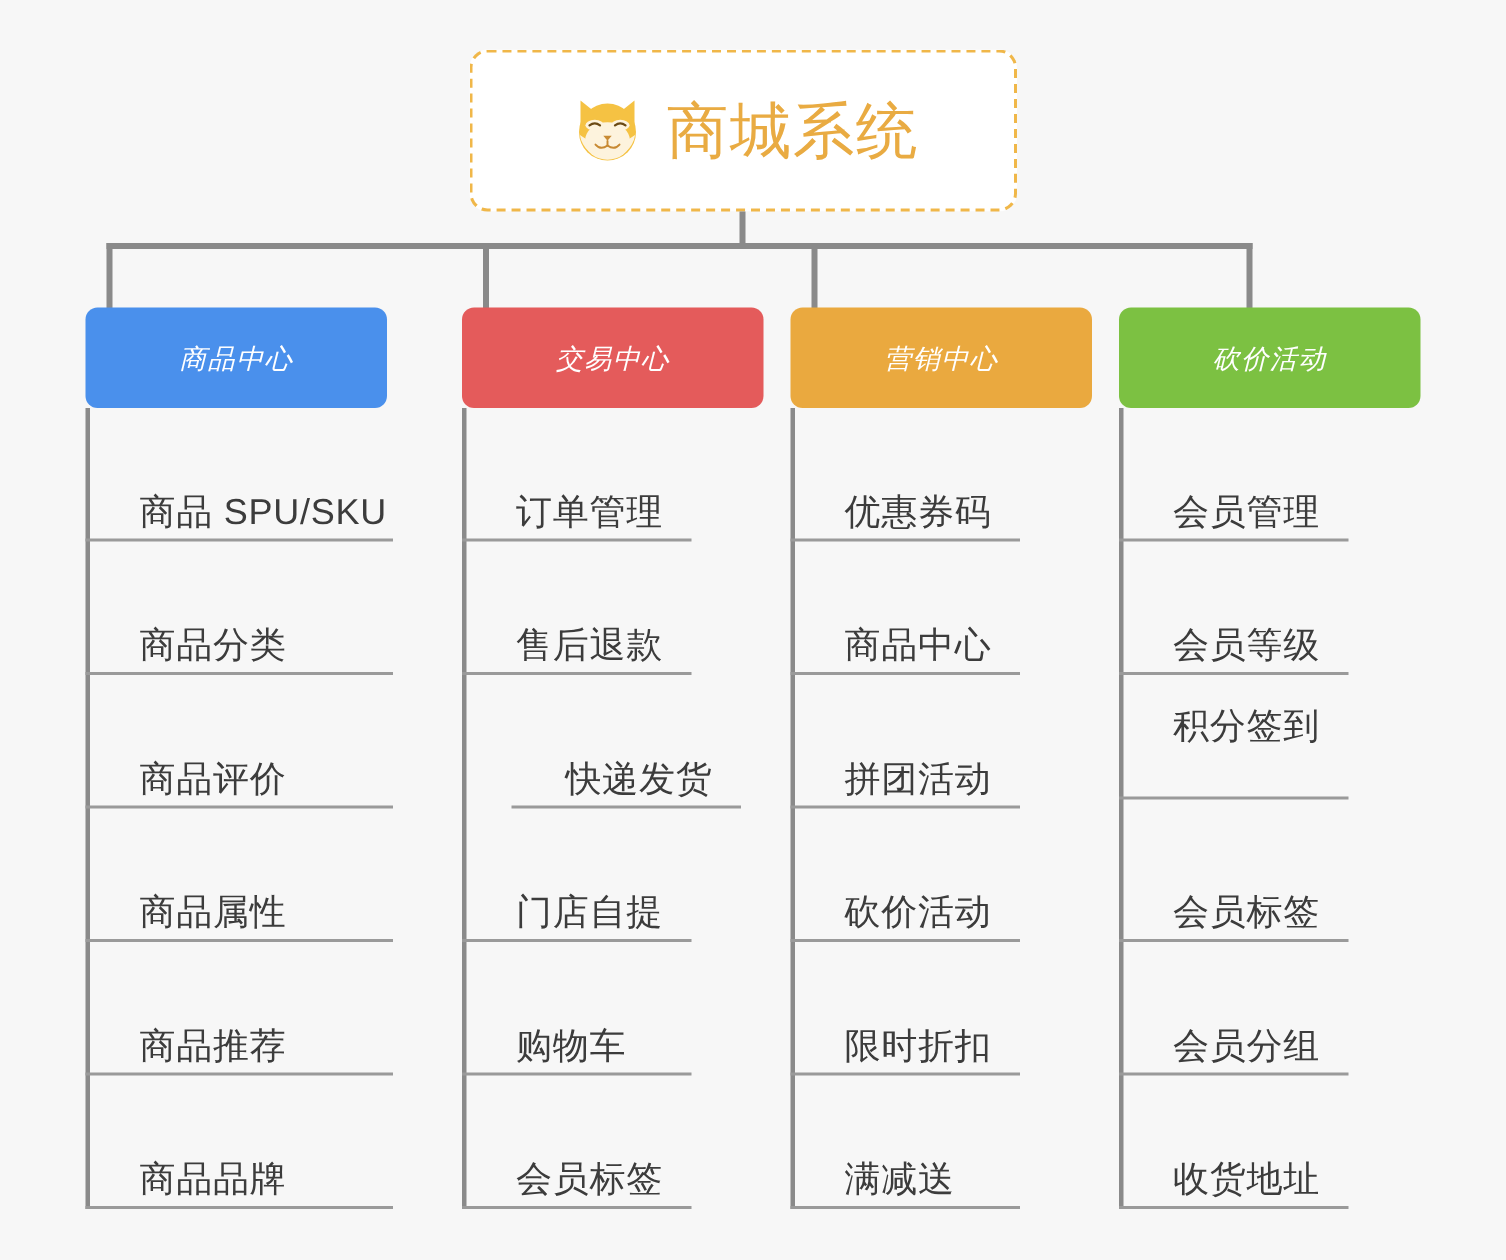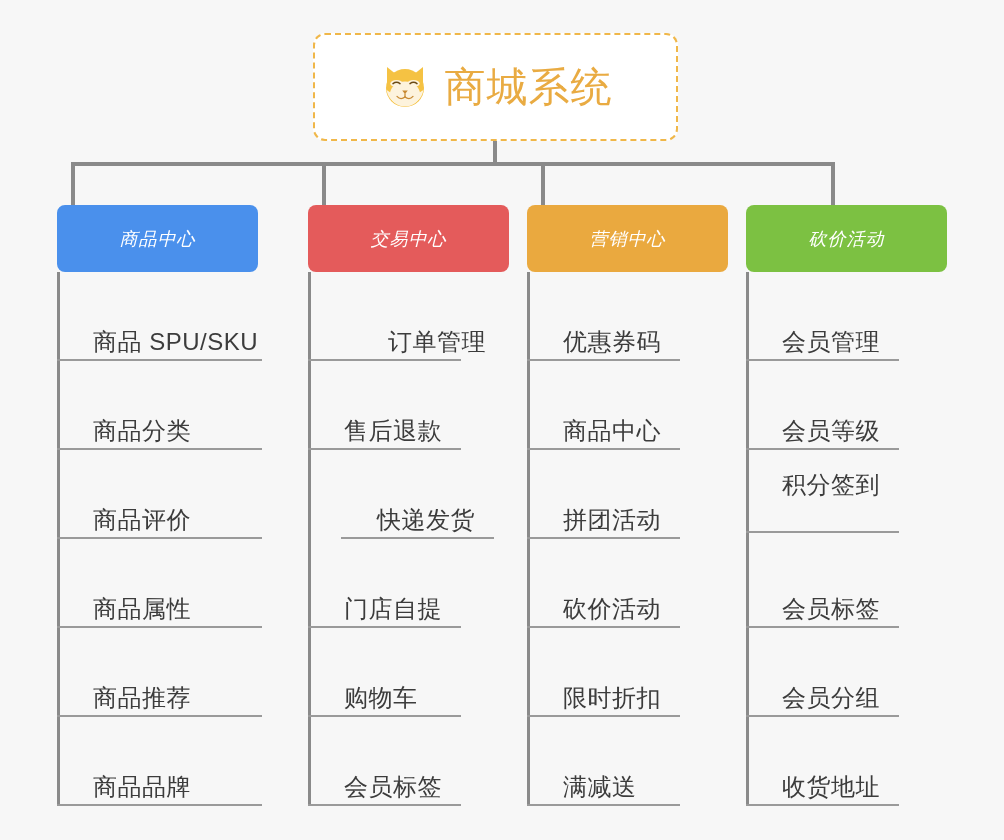--- a/index.html
+++ b/index.html
@@ -172,21 +172,21 @@
         </div>
         <div class="leaf" style="top: 512px; width: 205px;">
           <span class="leaf-label">商品品牌</span>
         </div>
       </div>
       <div class="column" style="left: 292px;">
         <div class="cat-box" style="background: rgb(228, 91, 91);">
           <span>交易中心</span>
         </div>
         <div class="spine" style="height: 534px;"></div>
-        <div class="leaf" style="top: 67px; width: 153px; padding-left: 44px;">
+        <div class="leaf" style="top: 67px; width: 153px;">
           <span class="leaf-label">订单管理</span>
         </div>
         <div class="leaf" style="top: 156px; width: 153px;">
           <span class="leaf-label">售后退款</span>
         </div>
         <div class="leaf" style="top: 245px; width: 153px; margin-left: 33px;">
           <span class="leaf-label">快递发货</span>
         </div>
         <div class="leaf" style="top: 334px; width: 153px;">
           <span class="leaf-label">门店自提</span>

